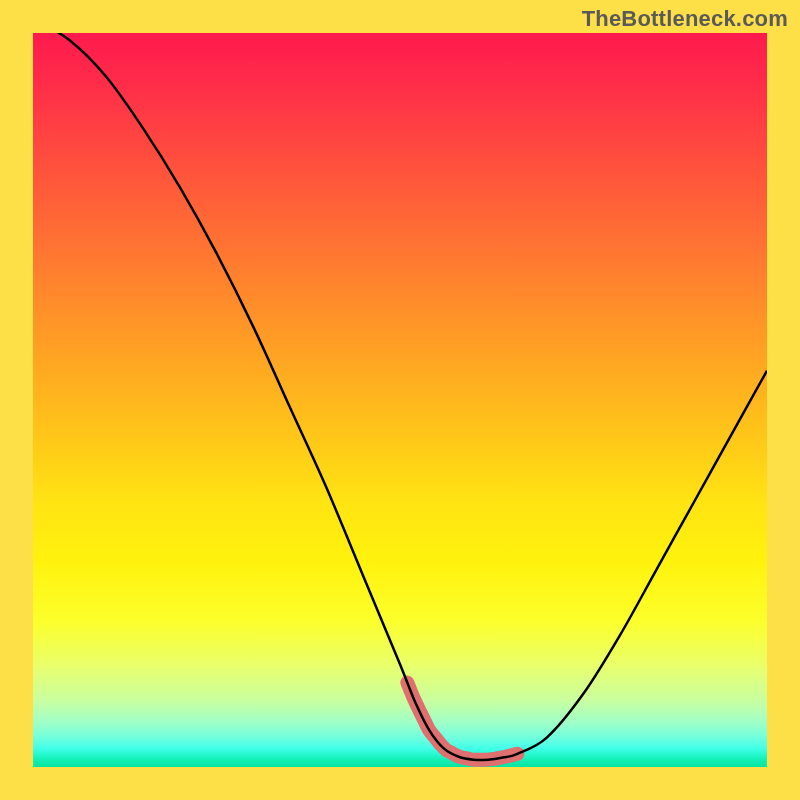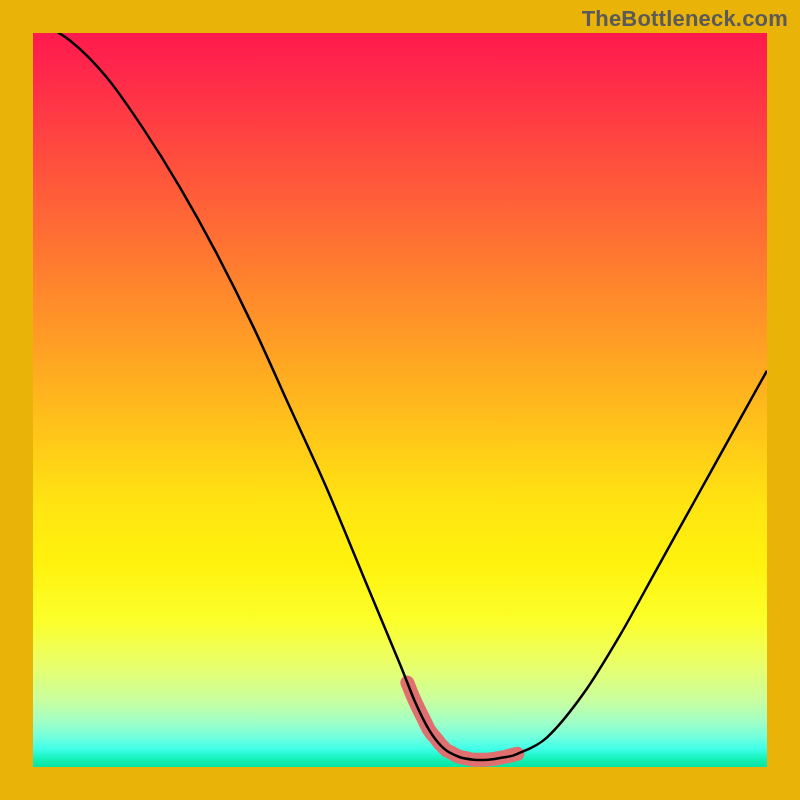--- a/index.html
+++ b/index.html
@@ -1,20 +1,20 @@
 <!DOCTYPE html>
 <html><head>
 <meta charset="utf-8">
 <style>
   * { margin: 0; padding: 0; box-sizing: border-box; }
   html, body { width: 800px; height: 800px; overflow: hidden; background: #000; }
   .container {
     width: 800px;
     height: 800px;
-    background: #eab308;
+    background: #fde047;
     position: relative;
   }
   .watermark {
     position: absolute;
     top: 6px;
     right: 12px;
     font-family: Arial, Helvetica, sans-serif;
     font-size: 22px;
     font-weight: bold;
     color: #5a5a5a;

